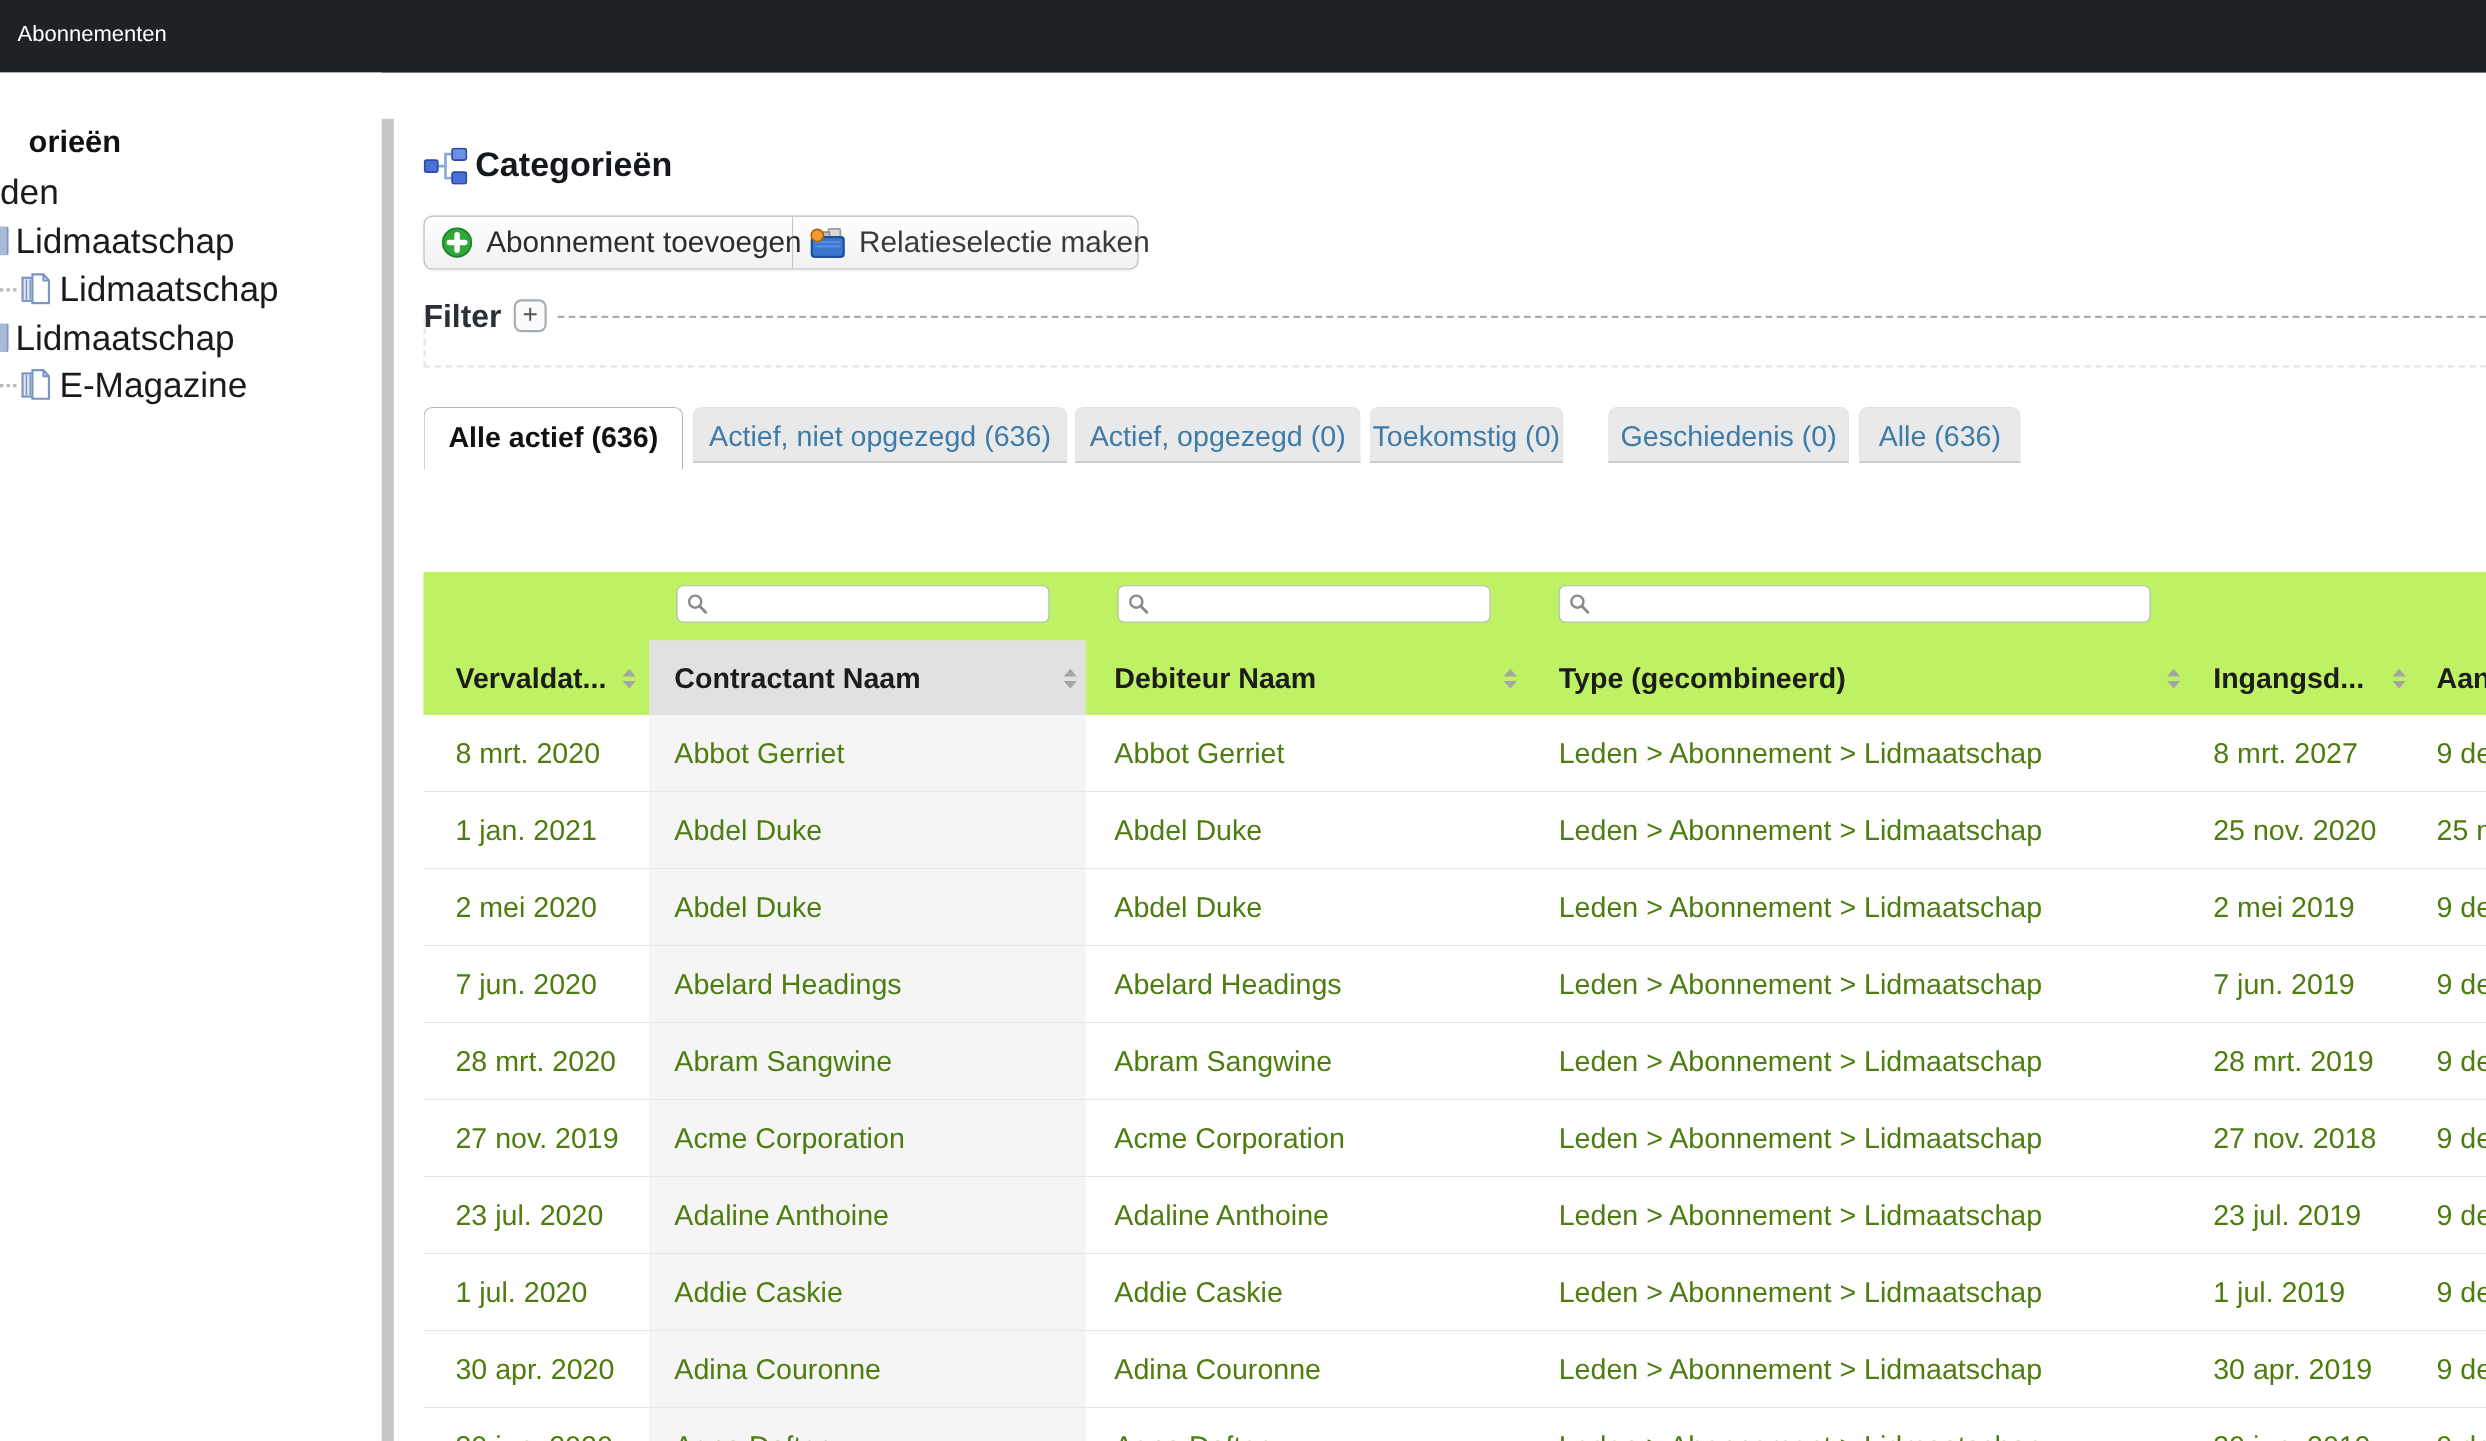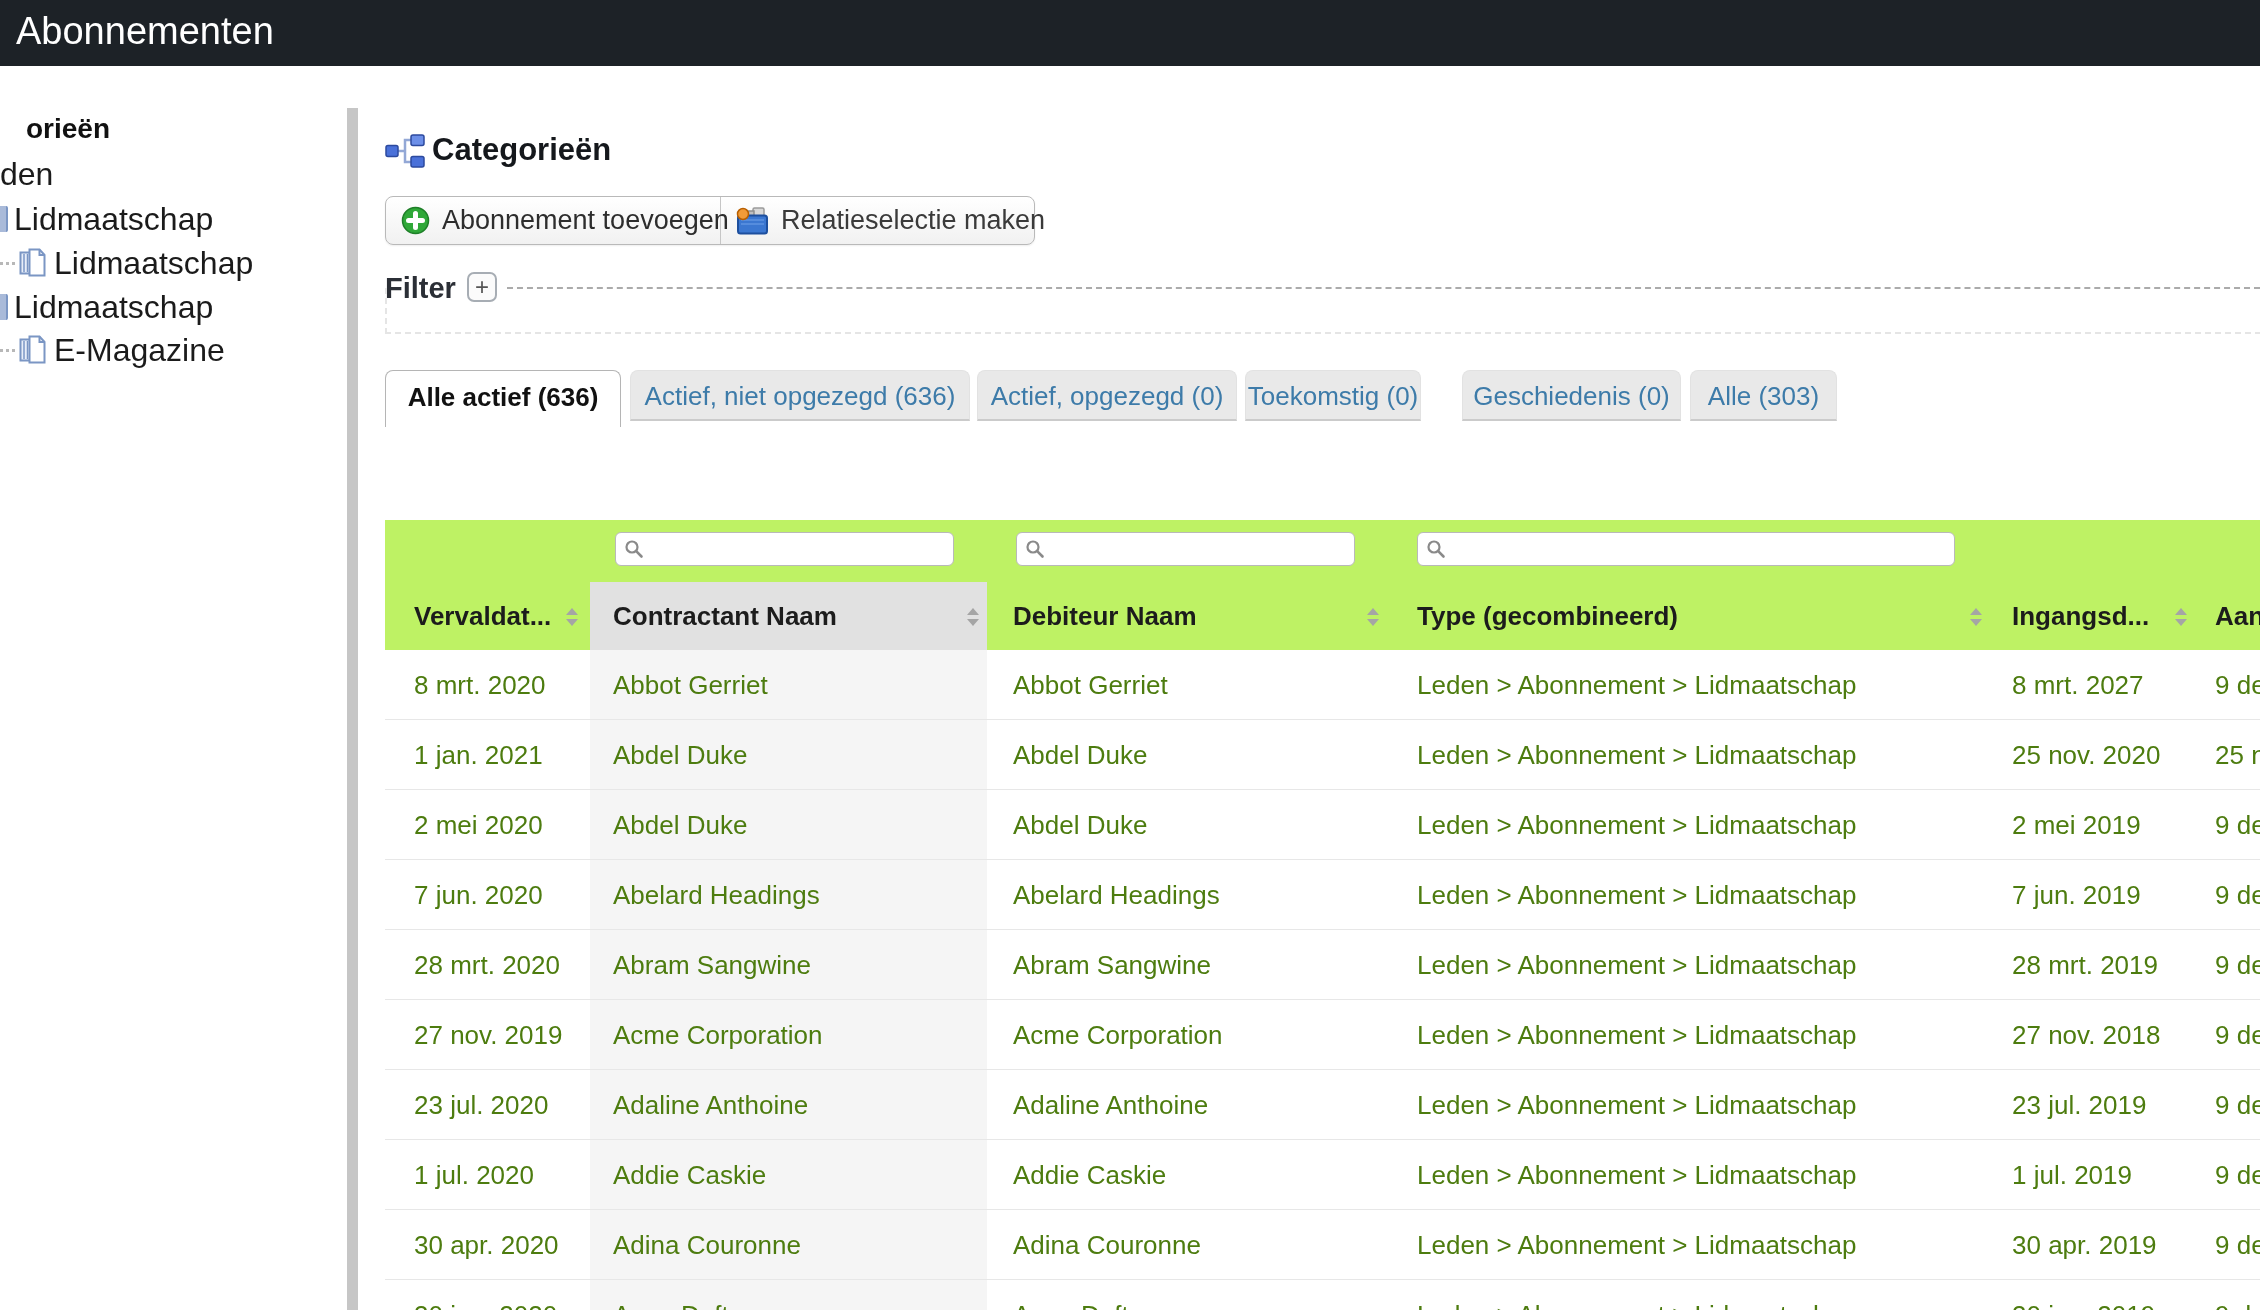--- a/index.html
+++ b/index.html
@@ -1,21 +1,21 @@
 <!DOCTYPE html>
 <html><head>
 <meta charset="utf-8">
 <style>
   html,body{margin:0;padding:0;background:#fff;}
   .canvas{position:relative;width:2260px;height:1310px;overflow:hidden;background:#fff;
           font-family:"Liberation Sans",sans-serif;color:#222;}
 
   
   .topbar{position:absolute;left:0;top:0;width:2260px;height:66px;background:#1d2227;}
-  .topbar .title{position:absolute;left:16px;top:0;line-height:62px;font-size:38px;color:#ffffff;}
+  .topbar .title{position:absolute;left:16px;top:0;line-height:62px;font-size:20px;color:#ffffff;}
 
   
   .tree{position:absolute;left:0;top:66px;width:347px;height:1244px;background:#fff;overflow:hidden;}
   .tree-item{position:absolute;height:34px;line-height:34px;font-size:32px;color:#1b1b1b;white-space:nowrap;cursor:pointer;}
   .tree-item.bold{font-weight:bold;font-size:28px;color:#111;padding-left:26px;}
   .tree-sliver{position:absolute;left:0;width:6px;height:26px;background:#a9bad9;border-right:2px solid #7b96c4;border-radius:0 2px 2px 0;}
   .tree-dots{position:absolute;left:0;width:15px;height:0;border-top:3px dotted #b8b8b8;}
   .doc-icon{position:absolute;width:27px;height:29px;}
 
   
@@ -153,21 +153,21 @@
     <div class="filter-box">+</div>
     <div class="filter-dash"></div>
     <div class="filter-field"></div>
 
     <div class="tabs">
       <div class="tab active" style="left:0;width:236px;">Alle actief (636)</div>
       <div class="tab" style="left:245px;width:340px;">Actief, niet opgezegd (636)</div>
       <div class="tab" style="left:592px;width:260px;">Actief, opgezegd (0)</div>
       <div class="tab" style="left:860px;width:176px;">Toekomstig (0)</div>
       <div class="tab" style="left:1077px;width:219px;">Geschiedenis (0)</div>
-      <div class="tab" style="left:1305px;width:147px;">Alle (303)</div>
+      <div class="tab" style="left:1305px;width:147px;">Alle (636)</div>
     </div>
 
     <div class="grid">
       <div class="thead">
         <div class="sorted-col-head"></div>
 
         <div class="search" style="left:230px;width:339px;">
           <svg width="20" height="20" viewBox="0 0 20 20">
             <circle cx="8" cy="8" r="5.5" fill="none" stroke="#8a8a8a" stroke-width="2.2"></circle>
             <line x1="12.2" y1="12.2" x2="17.5" y2="17.5" stroke="#8a8a8a" stroke-width="2.6" stroke-linecap="round"></line>

